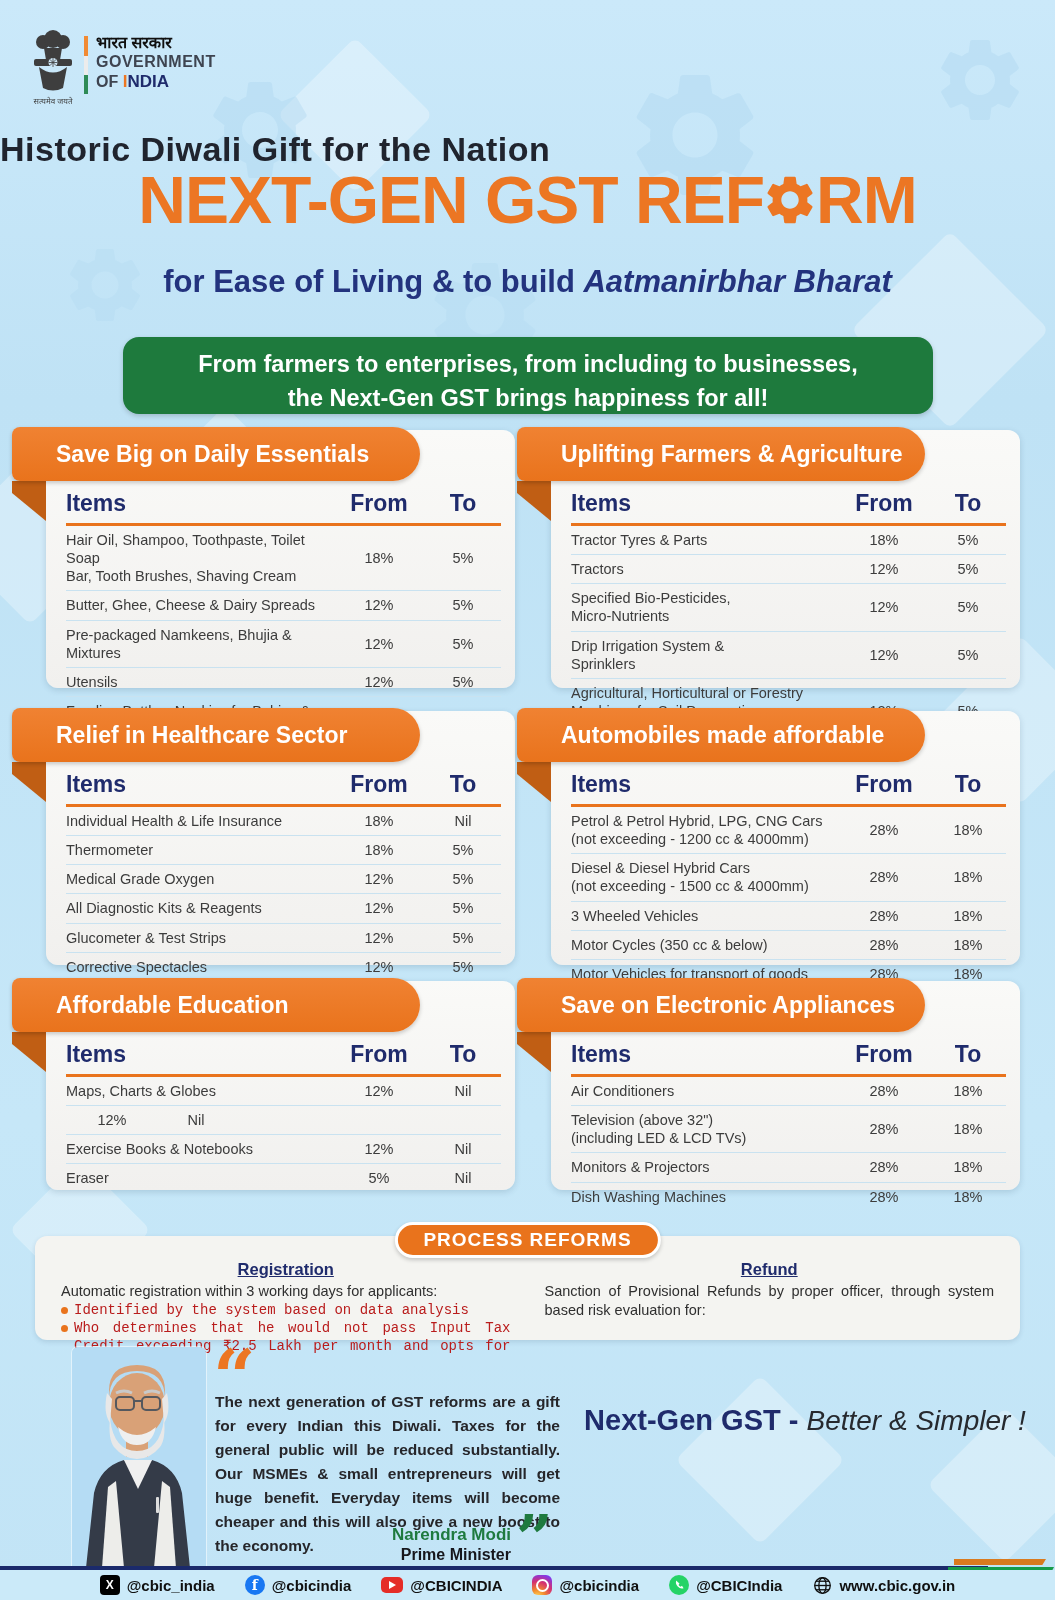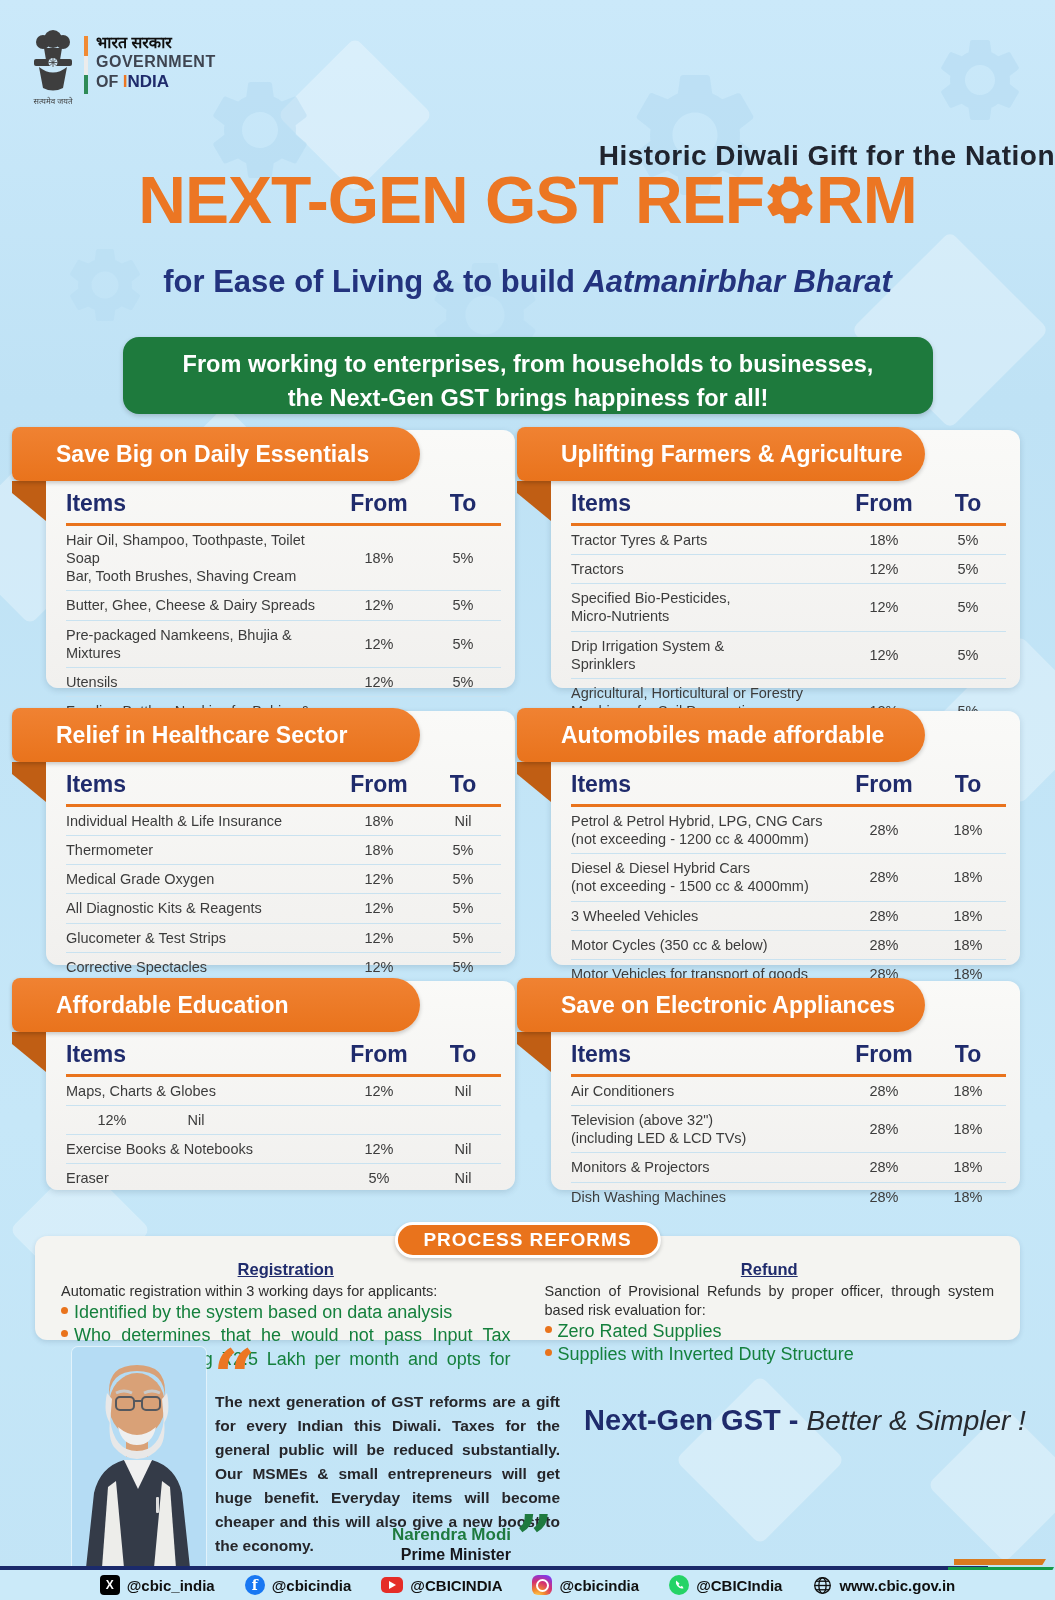--- a/index.html
+++ b/index.html
@@ -17,22 +17,22 @@
   .tricolor{ width:4px; height:58px; margin-top:10px;
      background:linear-gradient(180deg,#F18A33 0 34%,#ECECEC 34% 67%,#2E8B57 67% 100%); }
   .brand-text{ margin-top:8px; line-height:1.18; }
   .brand-hindi{ font-size:16px; font-weight:bold; color:#101010; }
   .brand-gov{ font-size:16px; color:#3E4450; letter-spacing:.5px; font-weight:600;}
   .brand-of{ font-size:16px; color:#3E4450; font-weight:600;}
   .brand-i{ font-size:17px; color:#EC7623; font-weight:bold; }
   .brand-ndia{ font-size:17px; color:#1F2B6C; font-weight:bold; }
 
   
-  .tagline{ position:absolute; top:140px; left:0; width:100%; text-align:right;
-     font-size:28px; font-weight:bold; color:#20242E; letter-spacing:.5px;}
+  .tagline{ position:absolute; top:130px; left:0; width:100%; text-align:left;
+     font-size:34px; font-weight:bold; color:#20242E; letter-spacing:.5px;}
   .main-title{ position:absolute; top:164px; left:0; width:100%; text-align:center;
      font-size:66px; font-weight:800; color:#EC7623; letter-spacing:-1px; line-height:72px; white-space:nowrap;}
   .main-title .gear-o{ width:58px; height:58px; fill:#EC7623; vertical-align:-6px; margin:0 -3px;}
   .subtitle{ position:absolute; top:264px; left:0; width:100%; text-align:center;
      font-size:31px; font-weight:bold; color:#23337E; }
   .subtitle em{ font-style:italic; }
   .banner{ position:absolute; left:123px; top:337px; width:810px; height:77px;
      background:#1E7A3D; border-radius:16px; color:#fff; text-align:center;
      font-size:23.5px; font-weight:bold; line-height:1.45; padding-top:10px;
      box-shadow:0 2px 5px rgba(0,0,0,.18);}
@@ -71,22 +71,22 @@
      display:flex; padding:24px 26px 6px 26px; gap:34px;}
   .process-pill{ position:absolute; left:50%; transform:translateX(-50%); top:1222px; z-index:4;
      background:#E9731C; border:3px solid #fff; border-radius:20px; color:#fff;
      font-size:19px; font-weight:bold; letter-spacing:1px; padding:4px 26px;
      box-shadow:0 2px 4px rgba(0,0,0,.2);}
   .process-col{ flex:1; }
   .process-title{ text-align:center; font-size:16.5px; font-weight:bold; color:#1F2B6C;
      text-decoration:underline; margin-bottom:3px;}
   .process-intro{ font-size:14.5px; color:#2F2F2F; line-height:1.3; text-align:justify;}
   .process-bullets{ list-style:none; }
-  .process-bullets li{ position:relative; padding-left:13px; font-size:18px; color:#15803d;
-     line-height:1.3; text-align:justify;}
+  .process-bullets li{ position:relative; padding-left:13px; font-size:14px; color:#b91c1c;
+     line-height:1.3; text-align:justify;font-family:Liberation Mono, monospace;}
   .process-bullets li::before{ content:""; position:absolute; left:0; top:6px; width:7px; height:7px;
      border-radius:50%; background:#E9731C;}
 
   
   .modi-photo{ position:absolute; left:72px; top:1347px; width:134px; height:221px;
      border-radius:6px 6px 0 0; overflow:hidden; box-shadow:0 0 0 1px rgba(255,255,255,.5);}
   .quote-open{ position:absolute; left:213px; top:1340px; font-size:74px; line-height:1;
      color:#EC7623; font-weight:bold; font-family:"DejaVu Serif",serif;}
   .quote-text{ position:absolute; left:215px; top:1390px; width:345px;
      font-size:15.5px; font-weight:bold; color:#26262A; line-height:1.55; text-align:justify;}
@@ -183,21 +183,21 @@
       <div><span class="brand-of">OF </span><span class="brand-i">I</span><span class="brand-ndia">NDIA</span></div>
     </div>
   </div>
 
   <div class="tagline">Historic Diwali Gift for the Nation</div>
   <div class="main-title"><span>NEXT-GEN GST REF</span><svg class="gear-o">
         <use href="#gear"></use>
       </svg><span>RM</span></div>
   <div class="subtitle"><span>for Ease of Living &amp; to build </span><em>Aatmanirbhar Bharat</em></div>
   <div class="banner">
-    <div>From working to enterprises, from households to businesses,</div>
+    <div>From farmers to enterprises, from including to businesses,</div>
     <div>the Next-Gen GST brings happiness for all!</div>
   </div>
 
   <div class="card c1">
     <div class="card-body">
       <div class="tbl-head">
         <span class="col-item">Items</span>
         <span class="col-from">From</span>
         <span class="col-to">To</span>
       </div>
@@ -473,25 +473,20 @@
       <div class="process-intro">Automatic registration within 3 working days for applicants:</div>
       <ul class="process-bullets">
 
       <li>Identified by the system based on data analysis</li>
           <li>Who determines that he would not pass Input Tax Credit exceeding ₹2.5 Lakh per month and opts for the Scheme</li>
         </ul>
     </div>
     <div class="process-col">
       <div class="process-title">Refund</div>
       <div class="process-intro">Sanction of Provisional Refunds by proper officer, through system based risk evaluation for:</div>
-      <ul class="process-bullets">
-
-      <li>Zero Rated Supplies</li>
-          <li>Supplies with Inverted Duty Structure</li>
-        </ul>
     </div>
   </div>
 
   <div class="modi-photo">
     <svg viewBox="0 0 134 221" width="134" height="221">
       <rect width="134" height="221" fill="#B5DCF4"></rect>
       <rect x="54" y="84" width="22" height="26" fill="#D9A177"></rect>
       <path d="M14,221 L22,146 Q28,120 52,113 L65,128 L80,113 Q104,120 110,146 L118,221 Z" fill="#343B48"></path>
       <polygon points="52,113 80,113 66,142" fill="#F0F0F0"></polygon>
       <path d="M30,221 L36,140 L44,134 L52,221 Z" fill="#EDEDEA"></path>

